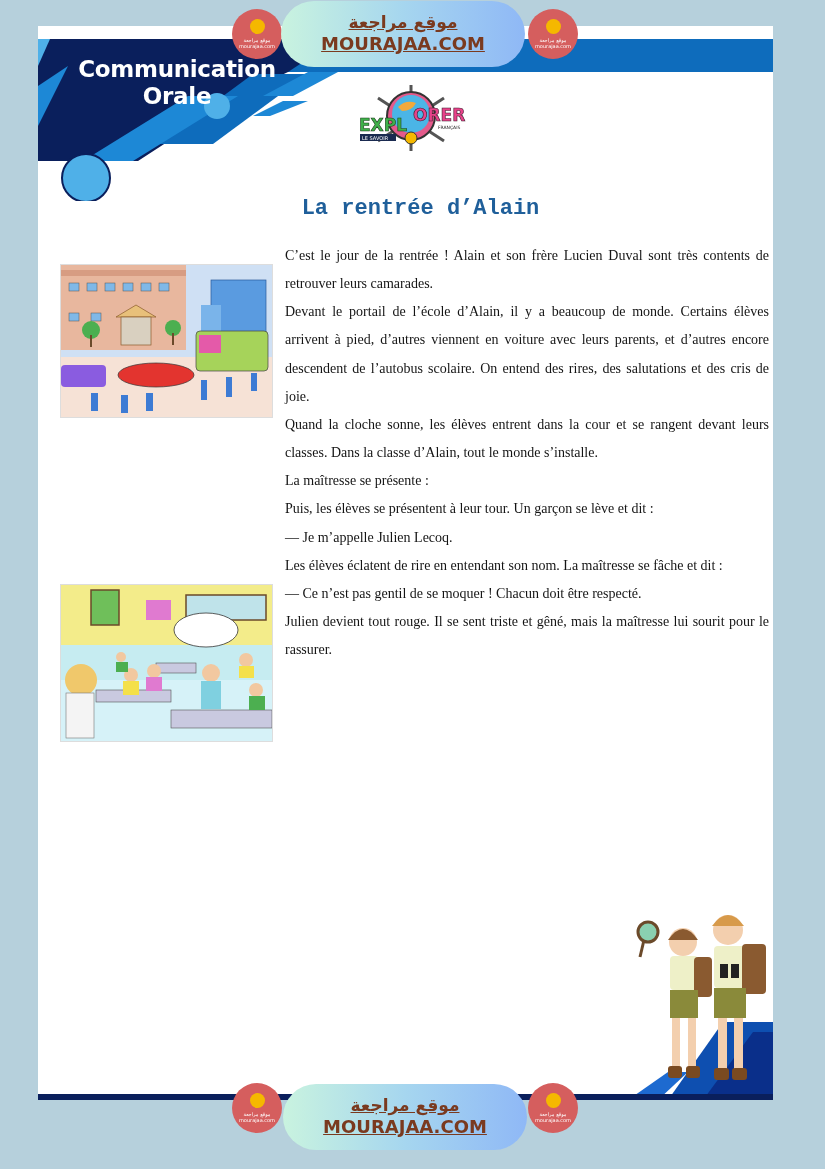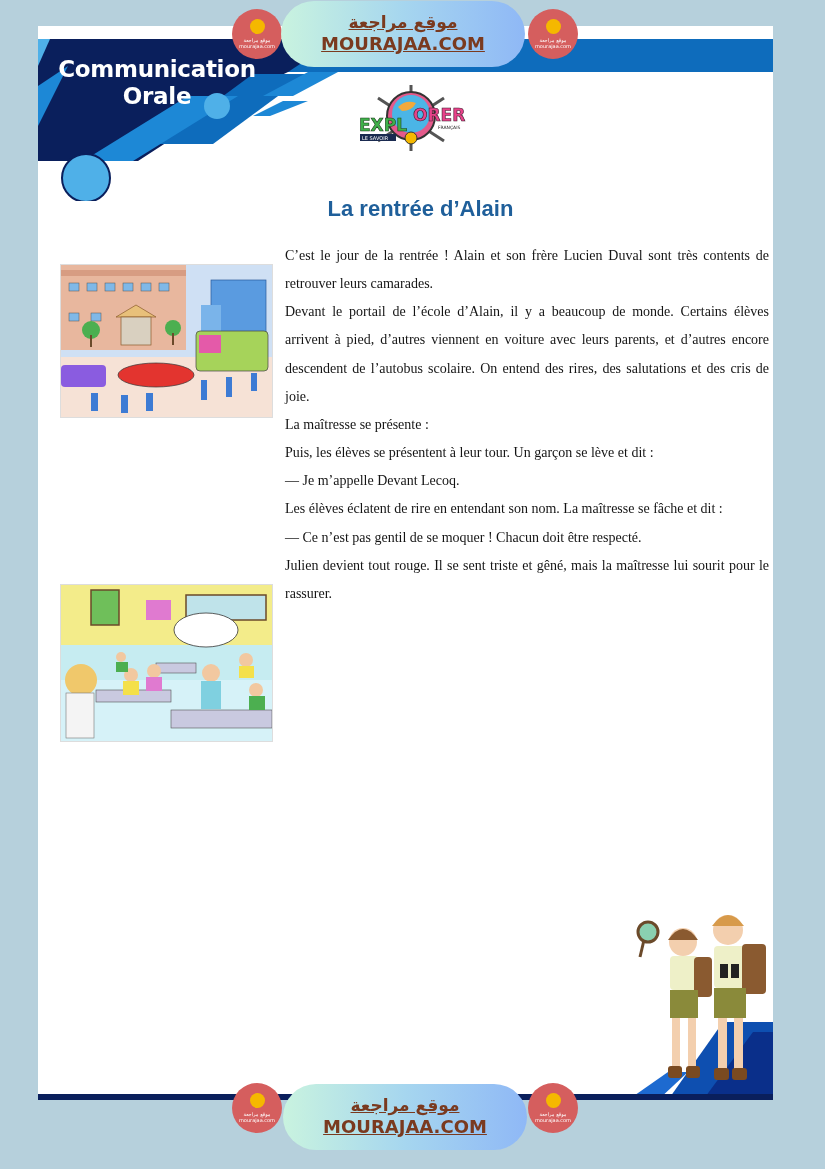--- a/index.html
+++ b/index.html
@@ -14,31 +14,31 @@
   }
   .page-bottom-bar {
     position:absolute; left:0; bottom:0; width:100%; height:6px; background:#0a1f5c;
   }
   
   .banner-bar {
     position:absolute; left:0; top:13px; width:735px; height:33px; background:#0e6cbc;
   }
   .banner-svg { position:absolute; left:0; top:0; }
   .header-title {
-    position:absolute; left:4px; top:30px; width:230px;
+    position:absolute; left:24px; top:30px; width:230px;
     color:#ffffff; font-family:"DejaVu Sans", sans-serif; font-weight:bold;
     font-size:23px; line-height:27px; text-align:center; letter-spacing:-0.3px;
   }
   .header-title span { display:block; }
   .logo {
     position:absolute; left:318px; top:57px; width:110px; height:70px;
   }
   .title {
     position:absolute; left:0; top:170px; width:765px; text-align:center;
-    color:#1f5f9a; font-family:Liberation Sans, sans-serif; font-weight:bold; font-size:22px;
+    color:#1f5f9a; font-family:Liberation Mono, monospace; font-weight:bold; font-size:22px;
   }
   .story {
     position:absolute; left:247px; top:216px; width:484px;
     font-family:"Liberation Serif", serif; font-size:14px; line-height:28.15px;
     color:#141414; text-align:justify;
   }
   .story p { margin:0; }
   .pic {
     position:absolute; left:22px; width:211px; border:1px solid #ddd; overflow:hidden; background:#fff;
   }
@@ -168,23 +168,24 @@
       <circle cx="185" cy="75" r="7" fill="#f2c8a0"></circle>
         <rect x="178" y="81" width="15" height="12" fill="#f4e04a"></rect>
       <circle cx="195" cy="105" r="7" fill="#f2c8a0"></circle>
         <rect x="188" y="111" width="16" height="14" fill="#4caf50"></rect>
     </svg>
   </div>
 
   <div class="story">
     <p>C’est le jour de la rentrée ! Alain et son frère Lucien Duval sont très contents de retrouver leurs camarades.</p>
     <p> Devant le portail de l’école d’Alain, il y a beaucoup de monde. Certains élèves arrivent à pied, d’autres viennent en voiture avec leurs parents, et d’autres encore descendent de l’autobus scolaire. On entend des rires, des salutations et des cris de joie.</p>
+    <p>Quand la cloche sonne, les élèves entrent dans la cour et se rangent devant leurs classes. Dans la classe d’Alain, tout le monde s’installe.</p>
     <p> La maîtresse se présente :</p>
     <p>Puis, les élèves se présentent à leur tour. Un garçon se lève et dit :</p>
-    <p> — Je m’appelle Devant Lecoq.</p>
+    <p> — Je m’appelle Julien Lecoq.</p>
     <p>Les élèves éclatent de rire en entendant son nom. La maîtresse se fâche et dit :</p>
     <p> — Ce n’est pas gentil de se moquer ! Chacun doit être respecté.</p>
     <p>Julien devient tout rouge. Il se sent triste et gêné, mais la maîtresse lui sourit pour le rassurer.</p>
   </div>
 
   <svg class="kids" width="145" height="198" viewBox="0 0 145 198">
     <polygon points="40,198 95,120 145,120 145,198" fill="#0e4fb0"></polygon>
     <polygon points="75,198 125,130 145,130 145,198" fill="#0a2f8a"></polygon>
     <polygon points="0,198 40,170 60,170 30,198" fill="#1d6ad0"></polygon>
 

